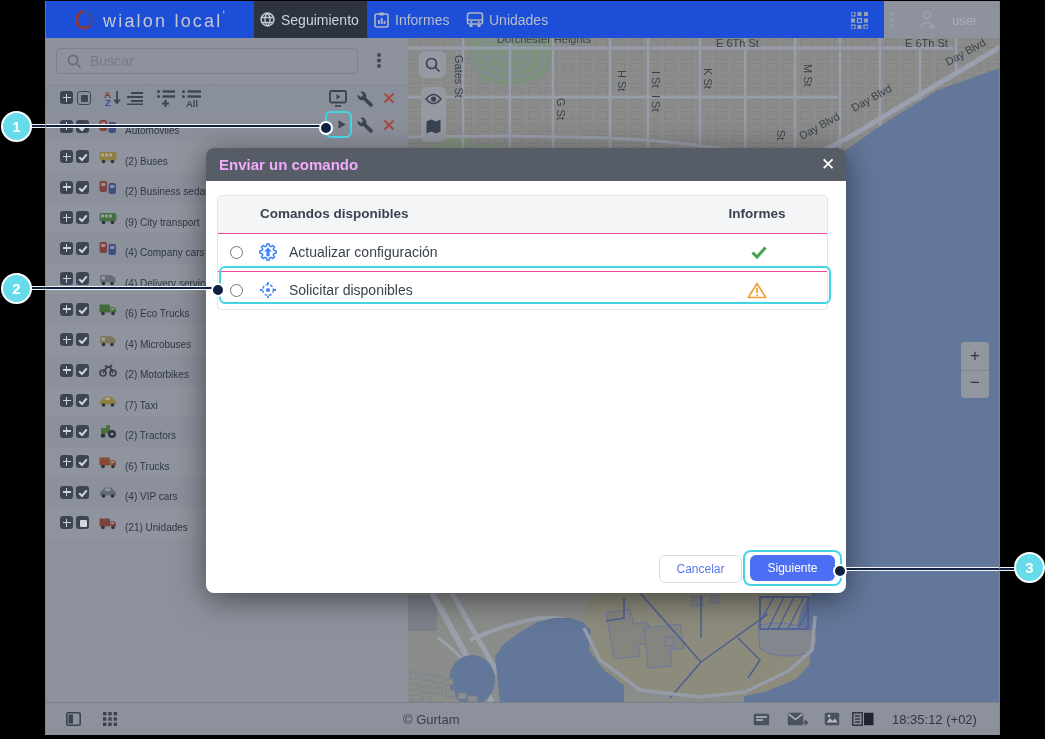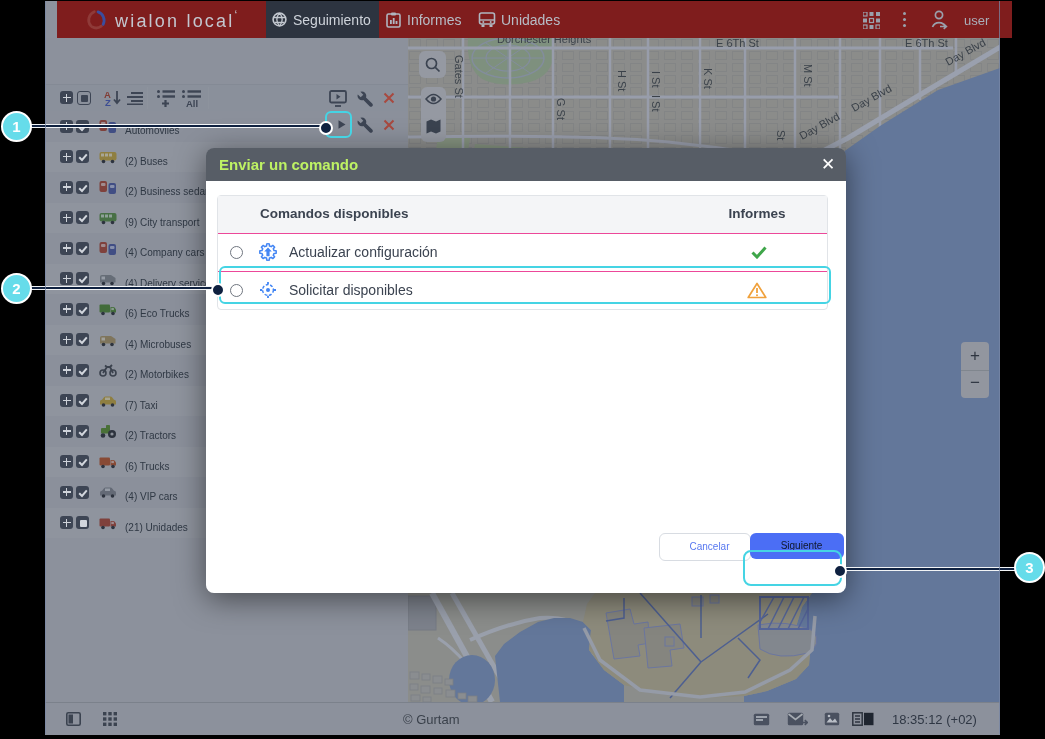--- a/index.html
+++ b/index.html
@@ -1,20 +1,20 @@
 <!DOCTYPE html>
 <html><head>
 <meta charset="utf-8">
 <style>
   html,body{margin:0;padding:0;width:1045px;height:739px;background:#000;overflow:hidden;
     font-family:"Liberation Sans",sans-serif;}
   .abs{position:absolute;}
   #app{position:absolute;left:45px;top:1px;width:955px;height:733px;background:#8d929d;}
   
-  #topbar{position:absolute;left:45px;top:1px;width:955px;height:37px;background:#7f1d1d;z-index:3;margin-left:12px;}
+  #topbar{position:absolute;left:45px;top:1px;width:839px;height:37px;background:#1d4ed8;z-index:3;}
   #tab-active{position:absolute;left:209px;top:0;width:113px;height:37px;background:#2d3440;}
   .tabtxt{position:absolute;top:11px;font-size:14px;color:#b7bdc6;}
   .toptxt{color:#a9afba;}
   
   #sidebar{position:absolute;left:45px;top:38px;width:363px;height:664px;background:#8c919c;z-index:1;}
   #searcharea{position:absolute;left:0;top:0;width:363px;height:46px;background:#8d929d;}
   #searchbox{position:absolute;left:11px;top:10px;width:300px;height:24px;border:1px solid #7b828d;border-radius:4px;}
   #toolbar{position:absolute;left:0;top:46px;width:363px;height:27px;background:#8a909b;border-top:1px solid #848a95;border-bottom:1px solid #848a95;}
   .srow{position:absolute;left:0;width:363px;height:30.5px;}
   .srow .txt{position:absolute;left:80px;top:14px;font-size:10px;color:#2f3844;}
@@ -25,31 +25,31 @@
   .vic{position:absolute;left:54px;top:8px;}
   
   #map{position:absolute;left:408px;top:38px;width:592px;height:664px;z-index:0;}
   
   .mapbtn{position:absolute;background:#9599a2;border-radius:6px;z-index:2;}
   
   #bottombar{position:absolute;left:45px;top:702px;width:955px;height:32px;background:#8c919c;border-top:1px solid #7b818b;z-index:3;font-size:13px;color:#2f3744;}
   
   #modal{position:absolute;left:206px;top:148px;width:640px;height:445px;z-index:10;border-radius:8px;box-shadow:0 6px 30px rgba(0,0,0,.5);}
   #mhead{position:absolute;left:0;top:0;width:640px;height:33px;background:#575d66;border-radius:8px 8px 0 0;}
-  #mhead .t{position:absolute;left:13px;top:8px;font-size:15px;font-weight:bold;color:#bef264;}
+  #mhead .t{position:absolute;left:13px;top:8px;font-size:15px;font-weight:bold;color:#f0abfc;}
   #mbody{position:absolute;left:0;top:33px;width:640px;height:412px;background:#fff;border-radius:0 0 8px 8px;}
   #mtable{position:absolute;left:11px;top:14px;width:609px;border:1px solid #e1e4e8;border-radius:4px;}
   .mrow{position:relative;width:609px;height:37px;border-top:1px solid #ec4899;}
   .mhead-row{position:relative;width:609px;height:37px;background:#f4f5f7;}
   .mrow.alt{background:#f4f5f7;}
   .mtxt{position:absolute;left:71px;top:10px;font-size:14px;color:#3b4350;}
   .radio{position:absolute;left:12px;top:11.5px;width:11px;height:11px;border:1.5px solid #70767f;border-radius:50%;}
   .micon{position:absolute;left:41px;top:9px;}
   .stat{position:absolute;left:510px;top:9px;width:20px;text-align:center;}
-  .btn{position:absolute;top:352px;height:26px;border-radius:6px;font-size:10px;text-align:center;line-height:26px;padding-left:9px;}
+  .btn{position:absolute;top:374px;height:26px;border-radius:6px;font-size:12px;text-align:center;line-height:26px;}
   
   .cline{position:absolute;height:2px;background:#0f2140;border-top:1px solid #f2f4f6;border-bottom:1px solid #f2f4f6;z-index:20;}
   .cdot{position:absolute;width:10px;height:10px;background:#0f2140;border:2px solid #fff;border-radius:50%;z-index:21;}
   .ccirc{position:absolute;width:27px;height:27px;background:#66dcea;border:2px solid #fff;border-radius:50%;z-index:22;
      color:#fff;font-size:15px;font-weight:bold;text-align:center;line-height:27px;}
   .hibox{position:absolute;border:2.5px solid #45d4e4;border-radius:6px;z-index:15;}
 </style>
 </head>
 <body>
 <div id="app"></div>
@@ -188,20 +188,30 @@
     <path d="M0.5 2.5 L5 0.5 V12.5 L0.5 14.5 Z M5 0.5 L10 2.5 V14.5 L5 12.5 Z M10 2.5 L14.5 0.5 V12.5 L10 14.5 Z" fill="#3b4350"></path>
   </svg>
 </div>
 <div class="mapbtn" style="left:553px;top:304px;width:28px;height:56px;border-radius:4px;background:#92969f;">
   <div class="abs" style="left:0;top:0;width:28px;height:28px;border-bottom:1px solid #80868e;font-size:17px;color:#2e3540;text-align:center;line-height:27px;">+</div>
   <div class="abs" style="left:0;top:28px;width:28px;height:28px;font-size:17px;color:#2e3540;text-align:center;line-height:26px;">−</div>
 </div>
 </div>
 
 <div id="sidebar">
+  <div id="searcharea">
+    <div id="searchbox">
+      <svg class="abs" style="left:10px;top:5px;" width="15" height="15" viewBox="0 0 15 15">
+        <circle cx="6" cy="6" r="4.6" fill="none" stroke="#636b78" stroke-width="1.6"></circle>
+        <path d="M9.5 9.5 L13.5 13.5" stroke="#636b78" stroke-width="1.6"></path>
+      </svg>
+      <span class="abs" style="left:33px;top:4px;font-size:14px;color:#747b87;">Buscar</span>
+    </div>
+    <div class="abs" style="left:332px;top:15px;width:3.5px;height:3.5px;background:#434c5b;border-radius:50%;box-shadow:0 5.5px 0 #434c5b,0 11px 0 #434c5b;"></div>
+  </div>
   <div id="toolbar">
     <div class="plus" style="left:15px;top:6px;"></div>
     <div class="abs" style="left:32px;top:6px;width:12px;height:12px;border:1.6px solid #3d4554;border-radius:3px;">
       <div class="abs" style="left:2.6px;top:2.6px;width:7px;height:7px;background:#3d4554;border-radius:1px;"></div>
     </div>
     <div class="abs" style="left:59px;top:4px;font-size:9.5px;font-weight:bold;color:#813c35;">A</div>
     <div class="abs" style="left:60px;top:12px;font-size:9.5px;font-weight:bold;color:#3c4d93;">Z</div>
     <svg class="abs" style="left:68px;top:5px;" width="8" height="16" viewBox="0 0 8 16">
         <path d="M4 1 V12 M1 9.5 L4 13 L7 9.5" fill="none" stroke="#3d4554" stroke-width="1.8"></path>
       </svg>
@@ -568,21 +578,21 @@
         </svg>
         <span class="mtxt">Solicitar disponibles</span>
         <svg class="stat" width="20" height="17" viewBox="0 0 20 17" style="left:529px;top:10px;">
           <path d="M10 1.5 L18.8 15.5 H1.2 Z" fill="none" stroke="#f0a13c" stroke-width="1.7" stroke-linejoin="round"></path>
           <path d="M10 6 V11" stroke="#f0a13c" stroke-width="1.8"></path>
             <circle cx="10" cy="13.2" r="1" fill="#f0a13c"></circle>
         </svg>
       </div>
     </div>
     <div class="btn" style="left:453px;width:81px;background:#fff;border:1px solid #d8dce2;color:#5878f0;">Cancelar</div>
-    <div class="btn" style="left:544px;width:85px;background:#4b6ef5;color:#0f172a;">Siguiente</div>
+    <div class="btn" style="left:544px;width:85px;background:#4b6ef5;color:#ffffff;">Siguiente</div>
   </div>
   <div class="hibox" style="left:12.5px;top:118px;width:608px;height:34px;"></div>
   <div class="hibox" style="left:537px;top:402px;width:95px;height:32px;border-width:2px;border-radius:8px;"></div>
 </div>
 
 <div class="abs" style="left:45px;top:1px;width:1px;height:733px;background:rgba(120,135,165,0.75);z-index:25;"></div>
 <div class="abs" style="left:999px;top:1px;width:1px;height:733px;background:rgba(120,135,165,0.75);z-index:25;"></div>
 
 <div class="cline" style="left:28px;top:124px;width:296px;"></div>
 <div class="cdot" style="left:319px;top:120.5px;"></div>

